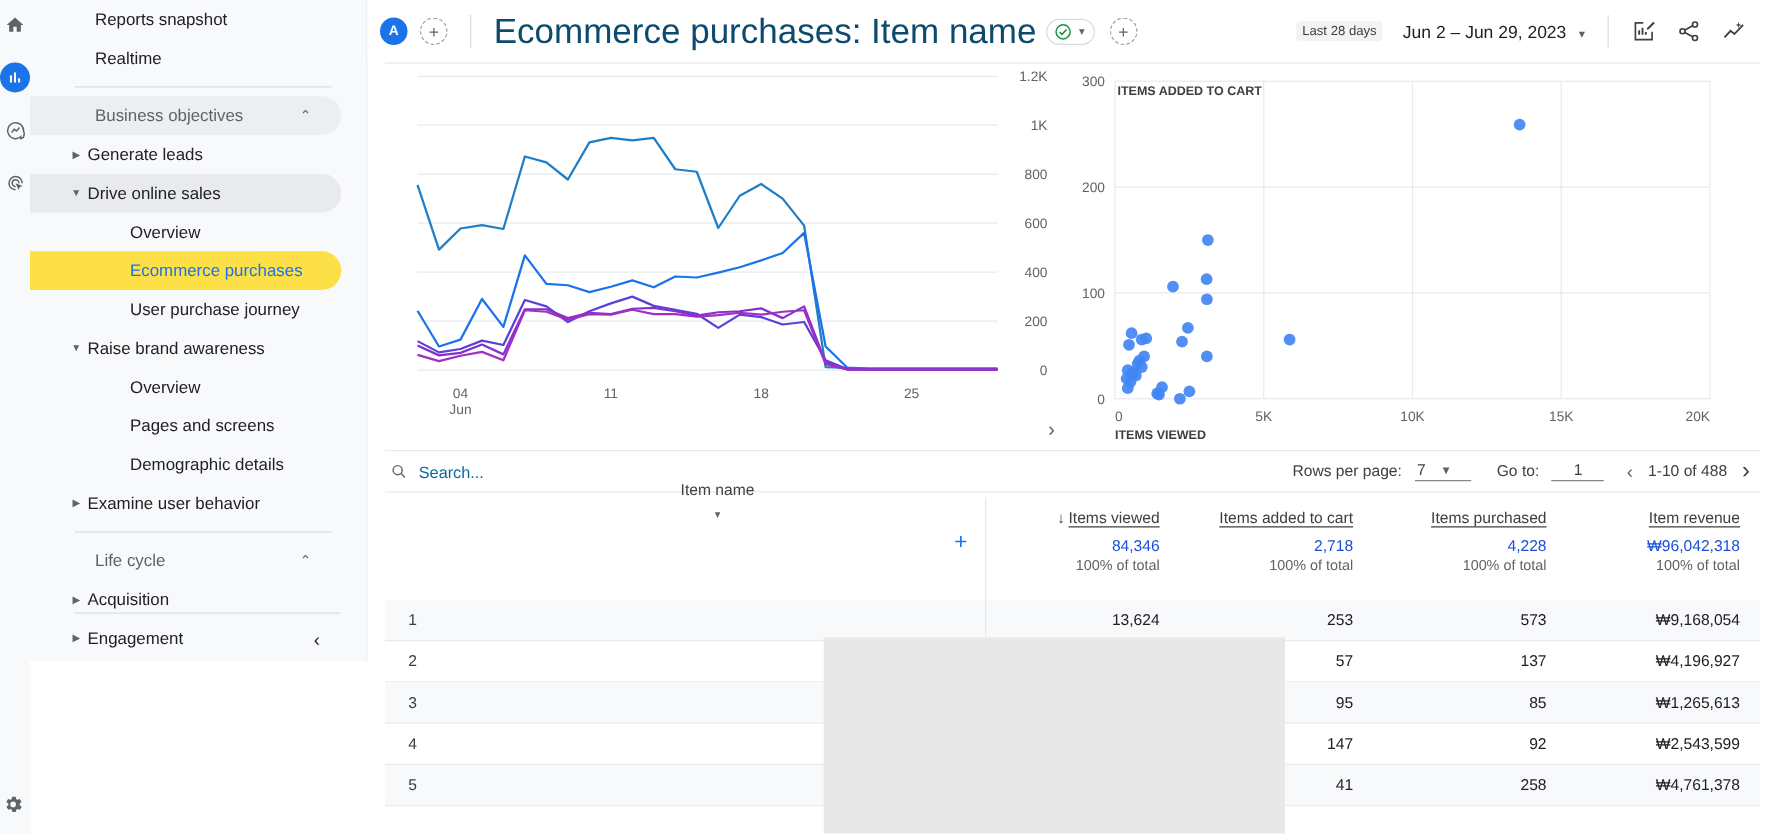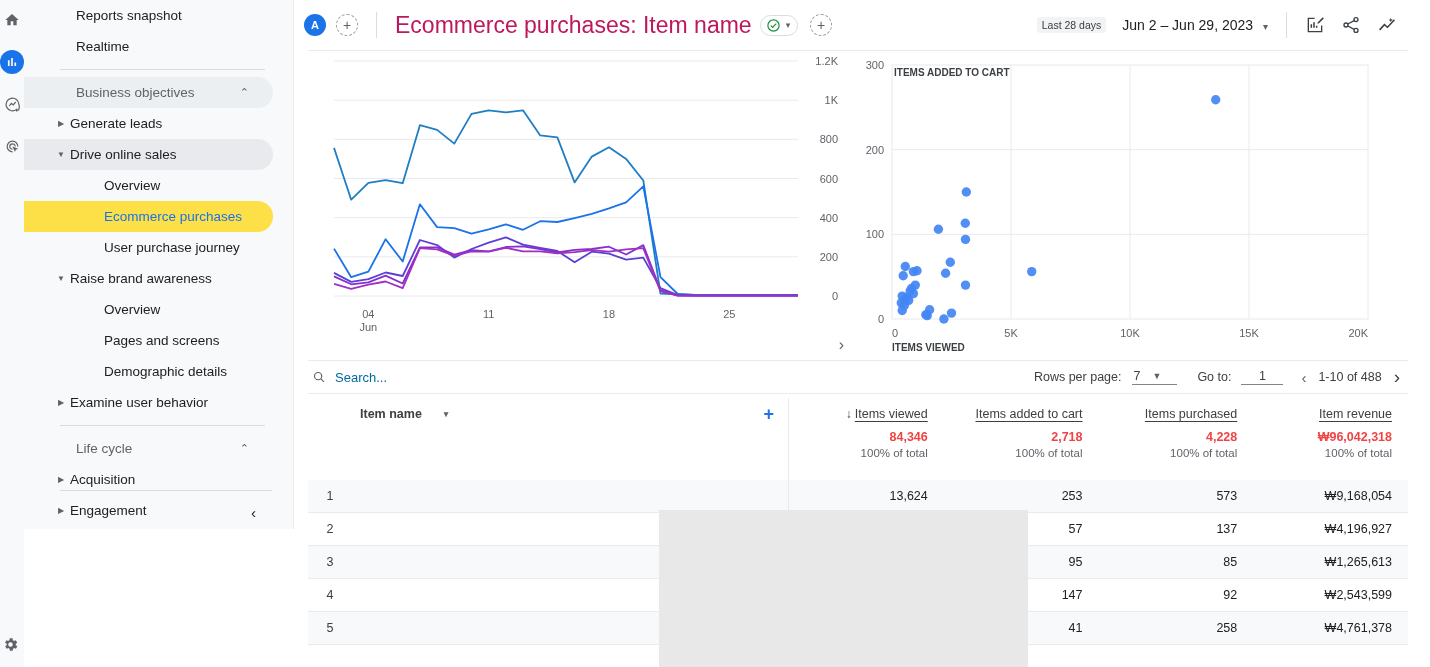--- a/index.html
+++ b/index.html
@@ -89,21 +89,21 @@
     display: flex; align-items: center; justify-content: center;
     font-weight: 600; flex: 0 0 22px;
   }
   .dashed-plus {
     width: 22px; height: 22px; border-radius: 50%;
     border: 1.3px dashed #9aa0a6; color: #5f6368;
     display: flex; align-items: center; justify-content: center;
     font-size: 14px; margin-left: 10px; flex: 0 0 22px; cursor: pointer;
   }
   .vdiv { width: 1px; height: 26px; background: #dadce0; margin: 0 18px; }
-  .page-title { font-size: 23px; font-weight: 400; color: #be185d; white-space: nowrap; }
+  .page-title { font-size: 28px; font-weight: 400; color: #0c4a6e; white-space: nowrap; }
   .check-pill {
     display: inline-flex; align-items: center; gap: 5px;
     border: 1px solid #dadce0; border-radius: 14px;
     padding: 2px 7px 2px 5px; margin-left: 8px; cursor: pointer;
     background: #fff; vertical-align: middle;
   }
   .topbar-right {
     margin-left: auto; display: flex; align-items: center; gap: 16px;
     padding-right: 22px;
   }
@@ -157,32 +157,32 @@
   
   .table { margin-left: 14px; margin-right: 22px; }
   .trow { display: flex; font-size: 12.5px; }
   .c-idx { width: 44px; flex: 0 0 44px; text-align: center; color: #3c4043; }
   .c-dim { width: 436px; flex: 0 0 436px; }
   .c-met { flex: 1; text-align: right; padding-right: 16px; color: #202124; }
   .thead {
     height: 36px; align-items: center; padding-top: 4px;
   }
   .th-dim {
-    display: flex; align-items: center; gap: 22px;
-    color: #3c4043; font-weight: 700; padding-left: 8px;
+    display: flex; align-items: center; gap: 7px;
+    color: #3c4043; font-weight: 400; padding-left: 8px; flex-direction: column;
   }
   .th-plus { color: #1a73e8; font-size: 18px; cursor: pointer; margin-left: auto; padding-right: 14px; }
   .th-met {
     color: #3c4043; text-decoration: underline;
     text-decoration-style: solid; text-underline-offset: 3px;
     cursor: pointer; white-space: nowrap;
   }
   .sort-arrow { color: #3c4043; margin-right: 3px; font-size: 12px; }
   .totals { height: 50px; }
-  .tot-val { font-weight: bold; font-size: 12.5px; color: #ef4444; }
+  .tot-val { font-weight: normal; font-size: 12.5px; color: #1d4ed8; }
   .tot-sub { font-size: 11.5px; color: #5f6368; margin-top: 3px; }
   .vsep {
     width: 1px; background: #e8eaed; align-self: stretch;
   }
   .drow { height: 32px; align-items: center; }
   .drow.alt { background: #f8f9fa; }
   .mask {
     position: absolute; left: 365px; top: 510px;
     width: 369px; height: 157px; background: #e8e8e8;
   }

